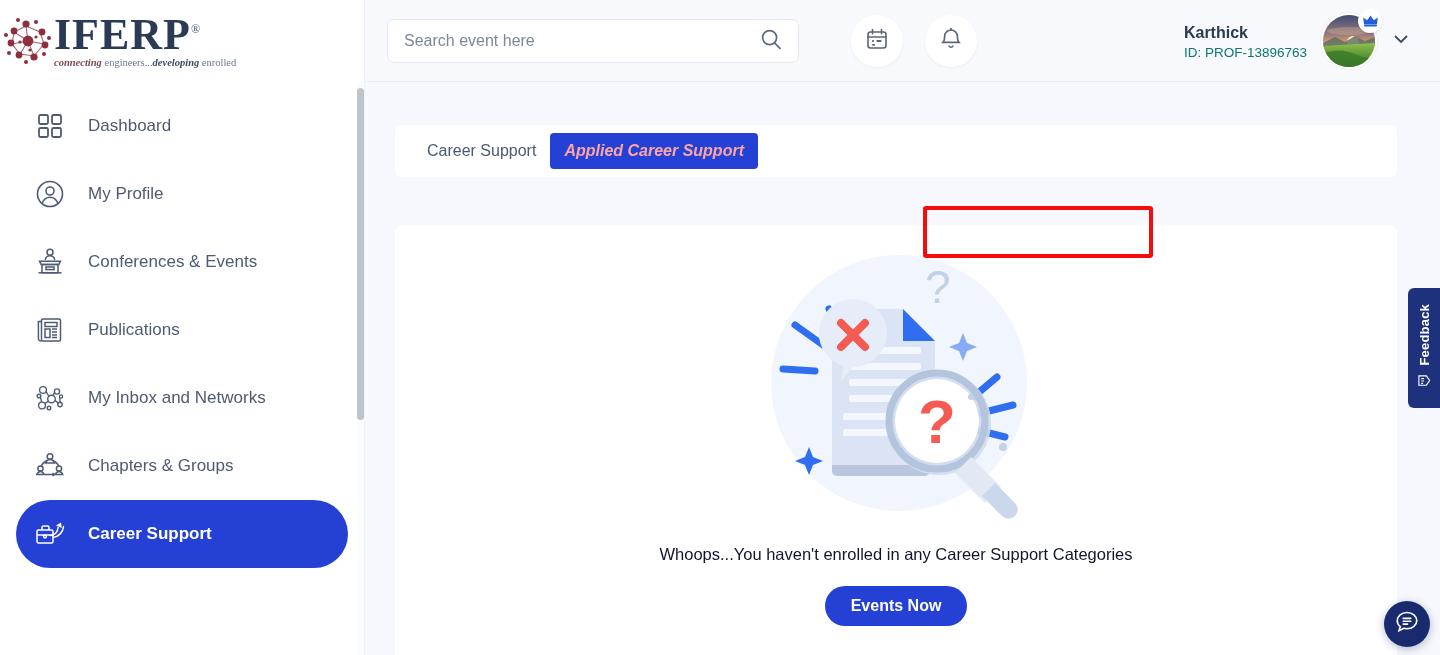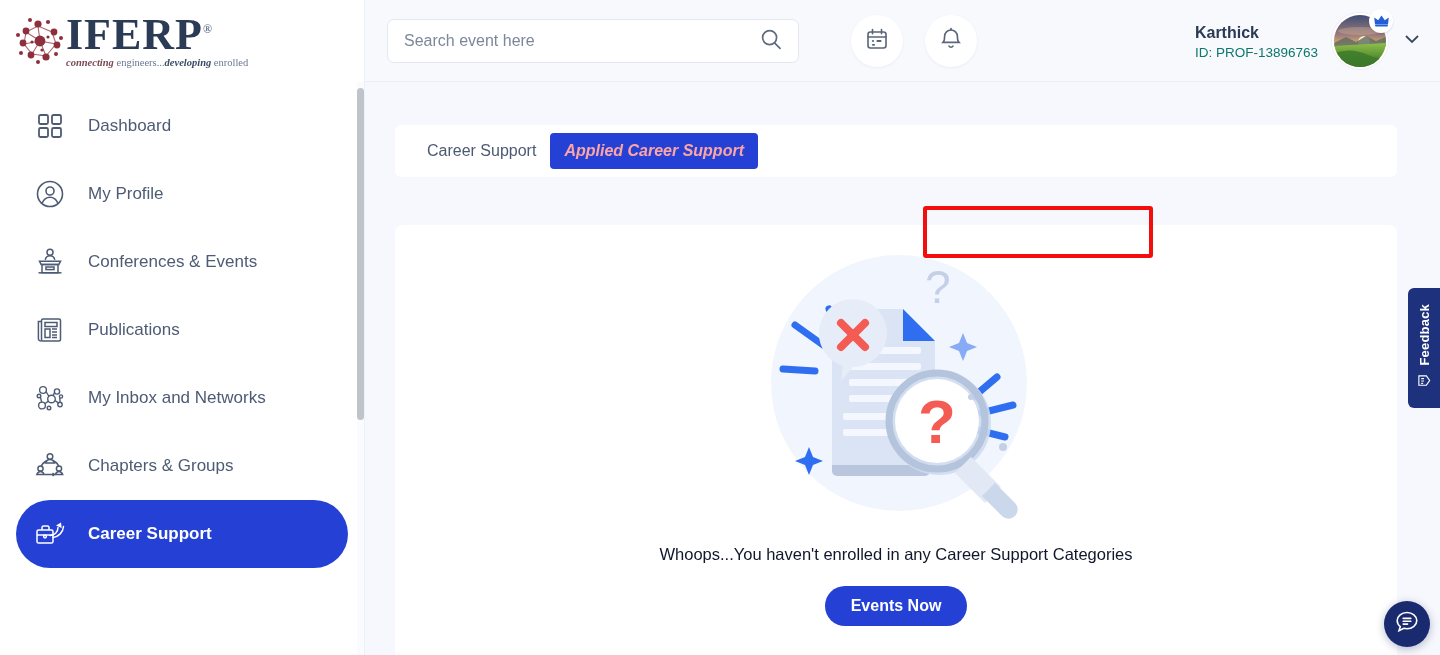--- a/index.html
+++ b/index.html
@@ -15,21 +15,20 @@
   .sidebar {
     width: 365px; height: 655px;
     background: #ffffff;
     position: relative;
     flex: 0 0 365px;
     border-right: 1px solid #eef1f7;
   }
   .logo-wrap {
     height: 82px;
     display: flex; align-items: center;
-    padding-left: 12px;
   }
   .logo { display: flex; align-items: flex-end; }
   .logo-mark { width: 58px; height: 58px; flex: 0 0 58px; position: relative; }
   .logo-text-box { margin-left: -4px; padding-bottom: 2px; }
   .logo-word {
     font-family: "Liberation Serif", serif;
     font-size: 44px; font-weight: 700; letter-spacing: 1px;
     color: #2b3a55; line-height: 0.95; position: relative; display: inline-block;
   }
   .logo-reg { font-size: 12px; vertical-align: super; color: #6c7a92; }
@@ -81,21 +80,21 @@
   .search-box input::placeholder { color: #7c8799; }
   .circle-btn {
     width: 52px; height: 52px; border-radius: 50%;
     background: #ffffff; display: flex; align-items: center; justify-content: center;
     cursor: pointer; box-shadow: 0 1px 3px rgba(30,50,90,0.06);
   }
   .topbar .spacer1 { width: 52px; }
   .topbar .gap { width: 22px; }
 
   .user-area {
-    position: absolute; right: 18px; top: 0; height: 82px;
+    position: absolute; right: 29px; top: 0; height: 82px;
     display: flex; align-items: center;
   }
   .user-names { text-align: left; margin-right: 14px; }
   .user-name { font-size: 16px; font-weight: bold; color: #2b3a55; line-height: 1.25; }
   .user-id { font-size: 13.5px; color: #0f766e; margin-top: 2px; }
   .avatar-wrap { position: relative; width: 56px; height: 56px; }
   .avatar {
     width: 56px; height: 56px; border-radius: 50%;
     overflow: hidden; border: 2px solid #ffffff;
     box-shadow: 0 0 0 1px #eceff6;

